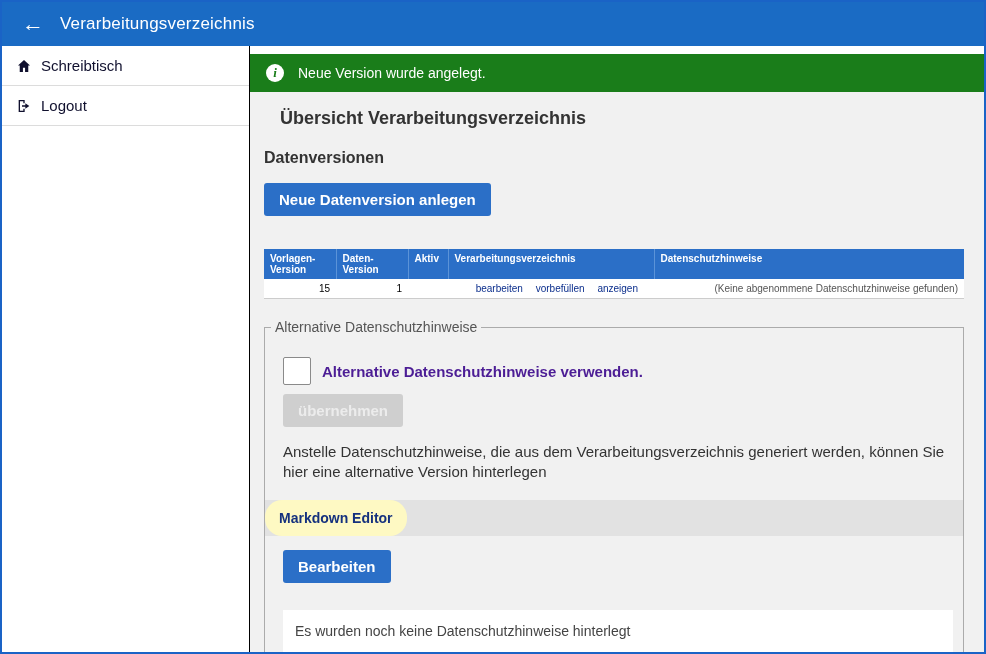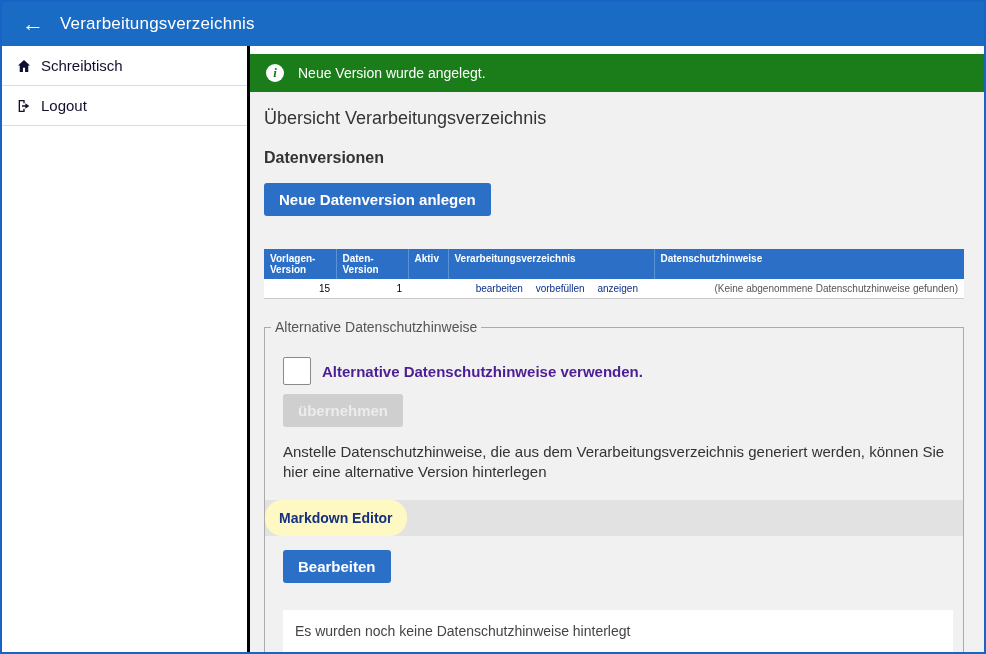--- a/index.html
+++ b/index.html
@@ -28,21 +28,21 @@
     margin-right: 16px; margin-left: 4px;
   }
   .app-title { font-size: 17px; letter-spacing: .2px; }
 
   .body-row { display: flex; flex: 1; min-height: 0; }
 
   
   .sidebar {
     width: 248px; flex: 0 0 248px;
     background: #fff;
-    border-right: 3px solid #000000;
+    border-right: 1px solid #000000;
   }
   .side-item {
     display: flex; align-items: center; gap: 9px;
     padding: 11px 14px;
     border-bottom: 1px solid #dcdcdc;
     font-size: 15px; color: #10102e;
     cursor: pointer;
   }
   .side-item .icn { display: inline-flex; }
 
@@ -64,21 +64,21 @@
     font: italic bold 13px "Liberation Serif", serif;
     display: inline-flex; align-items: center; justify-content: center;
     margin-right: 14px; flex: 0 0 18px;
   }
 
   .page {
     flex: 1; background: #f1f1f1;
     padding: 16px 20px 0 14px;
     overflow: hidden;
   }
-  h1.page-title { font-size: 18px; color: #333; font-weight: normal; margin-bottom: 20px; }
+  h1.page-title { font-size: 18px; color: #333; font-weight: bold; margin-bottom: 20px; margin-left: 16px; }
   h2.section-title { font-size: 16px; color: #333; font-weight: bold; margin-bottom: 16px; }
 
   .btn {
     display: inline-block;
     border: none; border-radius: 3px;
     font-family: "Liberation Sans", sans-serif;
     font-size: 15px; font-weight: bold;
     padding: 8px 15px;
     cursor: pointer;
   }

